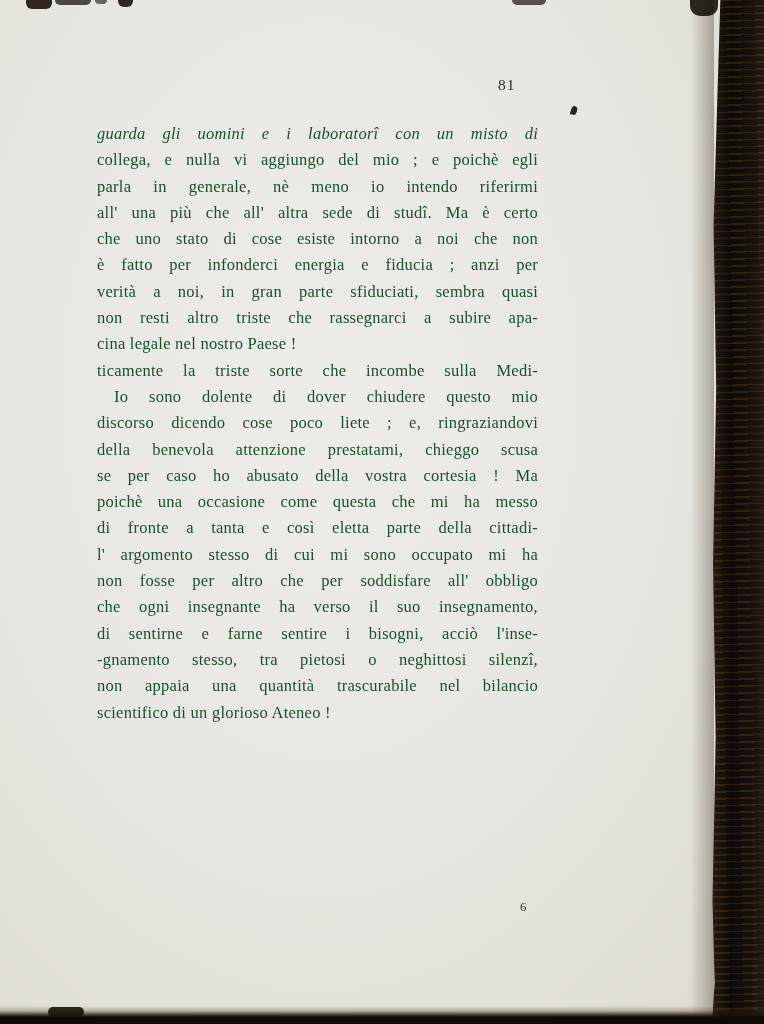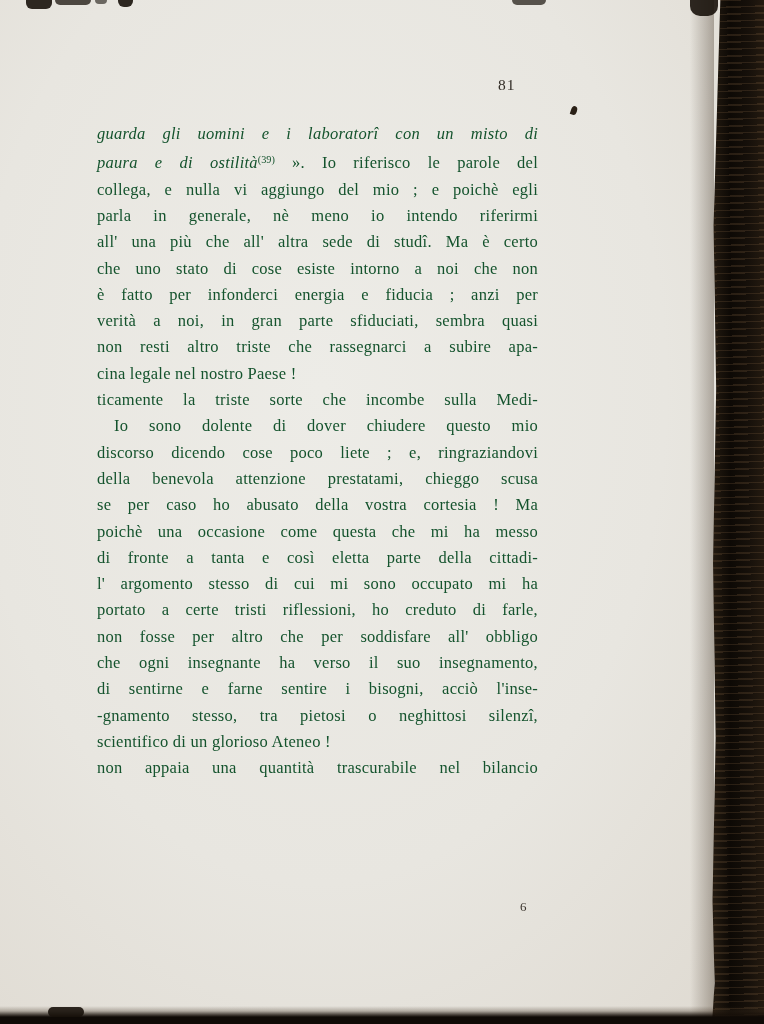--- a/index.html
+++ b/index.html
@@ -121,44 +121,42 @@
 <body>
 
 <div class="page">
 
   <div class="page-number">81</div>
 
   <span class="ink-speck"></span>
 
   <div class="text-block" id="text-block">
       <div class="line"><span class="seg-italic">guarda gli uomini e i laboratorî con un misto di</span></div>
-      <div class="line"><span class="seg-italic">paura e di ostilità</span><span class="seg-sup">(39)</span><span> ». Io riferisco le parole del</span></div>
       <div class="line"><span>collega, e nulla vi aggiungo del mio ; e poichè egli</span></div>
       <div class="line"><span>parla in generale, nè meno io intendo riferirmi</span></div>
       <div class="line"><span>all' una più che all' altra sede di studî. Ma è certo</span></div>
       <div class="line"><span>che uno stato di cose esiste intorno a noi che non</span></div>
       <div class="line"><span>è fatto per infonderci energia e fiducia ; anzi per</span></div>
       <div class="line"><span>verità a noi, in gran parte sfiduciati, sembra quasi</span></div>
       <div class="line"><span>non resti altro triste che rassegnarci a subire apa-</span></div>
       <div class="line last"><span>cina legale nel nostro Paese !</span></div>
       <div class="line"><span>ticamente la triste sorte che incombe sulla Medi-</span></div>
       <div class="line indent"><span>Io sono dolente di dover chiudere questo mio</span></div>
       <div class="line"><span>discorso dicendo cose poco liete ; e, ringraziandovi</span></div>
       <div class="line"><span>della benevola attenzione prestatami, chieggo scusa</span></div>
       <div class="line"><span>se per caso ho abusato della vostra cortesia ! Ma</span></div>
       <div class="line"><span>poichè una occasione come questa che mi ha messo</span></div>
       <div class="line"><span>di fronte a tanta e così eletta parte della cittadi-</span></div>
       <div class="line"><span>l' argomento stesso di cui mi sono occupato mi ha</span></div>
-      <div class="line"><span>portato a certe tristi riflessioni, ho creduto di farle,</span></div>
       <div class="line"><span>non fosse per altro che per soddisfare all' obbligo</span></div>
       <div class="line"><span>che ogni insegnante ha verso il suo insegnamento,</span></div>
       <div class="line"><span>di sentirne e farne sentire i bisogni, acciò l'inse-</span></div>
       <div class="line"><span>-gnamento stesso, tra pietosi o neghittosi silenzî,</span></div>
+      <div class="line"><span>non appaia una quantità trascurabile nel bilancio</span></div>
       <div class="line last"><span>scientifico di un glorioso Ateneo !</span></div>
-      <div class="line"><span>non appaia una quantità trascurabile nel bilancio</span></div>
     </div>
 
   <div class="signature-mark">6</div>
 
   <div class="binding-shadow"></div>
   <div class="binding-edge"></div>
   <div class="bottom-edge"></div>
   <div class="mark mark-a"></div>
   <div class="mark mark-b"></div>
   <div class="mark mark-c"></div>

